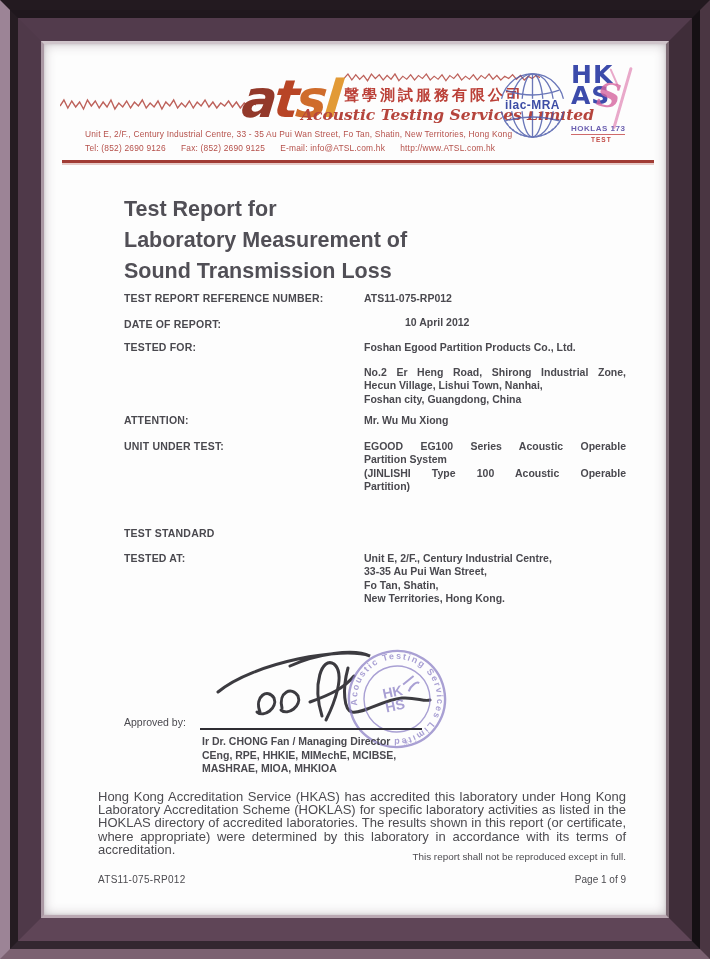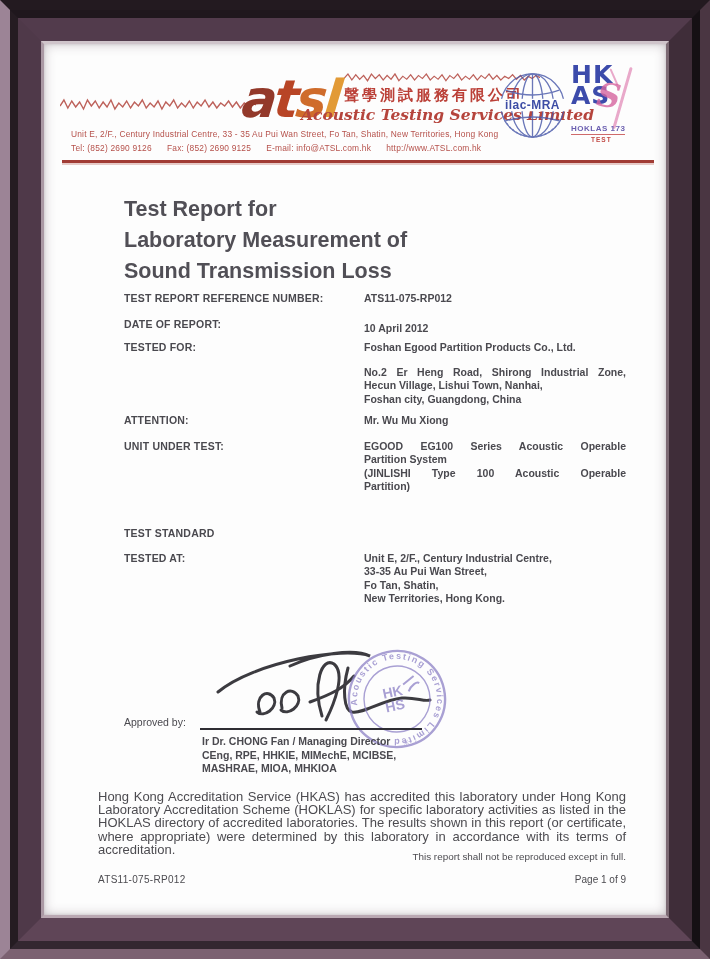--- a/index.html
+++ b/index.html
@@ -21,21 +21,21 @@
   .wave{stroke:#b2463e;stroke-width:1.4;fill:none;opacity:.85;}
   .atsl{left:198px;top:24px;width:150px;height:70px;font-family:"DejaVu Sans",sans-serif;
         font-style:italic;font-weight:bold;font-size:52px;line-height:62px;
         transform:skewX(-6deg);letter-spacing:-3px;}
   .atsl span{position:static;}
   .l-a{color:#93392a;} .l-t{color:#b84526;} .l-s{color:#cf6c2b;} .l-l{color:#e29a36;}
   .cn-name{left:300px;top:42px;width:210px;font-size:15px;font-weight:bold;color:#bb4038;
            letter-spacing:3px;white-space:nowrap;}
   .en-name{left:257px;top:61px;width:260px;font-family:"DejaVu Serif",serif;font-style:italic;
            font-weight:bold;font-size:15.5px;color:#b5443c;white-space:nowrap;}
-  .addr{left:3px;font-size:8.4px;color:#b5504a;white-space:pre;letter-spacing:.2px;padding-left:24px;}
+  .addr{left:17px;font-size:8.4px;color:#b5504a;white-space:pre;letter-spacing:.2px;padding-left:24px;}
   .addr1{top:85px;} .addr2{top:99px;}
   .rule{left:18px;top:116px;width:592px;height:3px;background:#a13c35;
         box-shadow:0 2px 0 rgba(198,128,120,.4);}
 
   .ilac{left:455px;top:24px;width:67px;height:75px;}
   .hkas{left:527px;top:20px;width:78px;height:100px;}
   .hkas-letters span{position:static;display:block;font-family:"DejaVu Sans",sans-serif;
         font-weight:bold;font-size:25px;line-height:21px;color:#3c4bab;letter-spacing:1px;}
   .hkas-s{left:26px;top:12px;font-family:"DejaVu Serif",serif;font-style:italic;font-weight:bold;
         font-size:33px;color:#d6649f;opacity:.8;transform:rotate(8deg);}
@@ -132,21 +132,21 @@
     <div class="title">
       <div>Test Report for</div>
       <div>Laboratory Measurement of</div>
       <div>Sound Transmission Loss</div>
     </div>
 
     <div class="row-label" style="top:248px;">TEST REPORT REFERENCE NUMBER:</div>
     <div class="row-value" style="top:248px;">ATS11-075-RP012</div>
 
     <div class="row-label" style="top:274px;">DATE OF REPORT:</div>
-    <div class="row-value" style="top:278px;">10 April 2012</div>
+    <div class="row-value" style="top:272px;margin-left:41px;">10 April 2012</div>
 
     <div class="row-label" style="top:297px;">TESTED FOR:</div>
     <div class="row-value" style="top:297px;">Foshan Egood Partition Products Co., Ltd.</div>
     <div class="row-value" style="top:322px;">
       <div class="stretch">No.2 Er Heng Road, Shirong Industrial Zone,</div>
       <div>Hecun Village, Lishui Town, Nanhai,</div>
       <div>Foshan city, Guangdong, China</div>
     </div>
 
     <div class="row-label" style="top:370px;">ATTENTION:</div>

